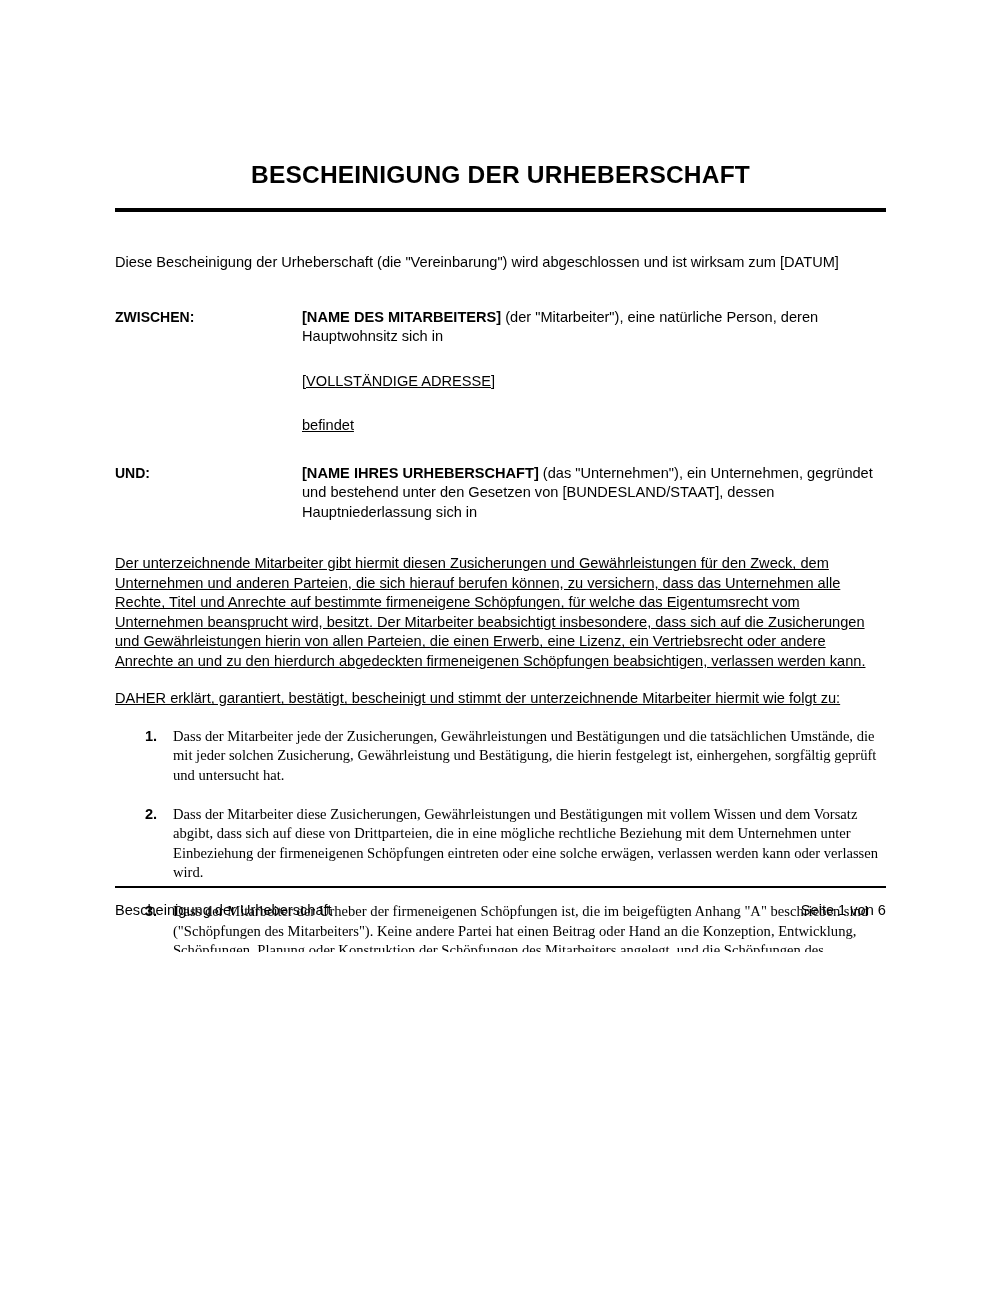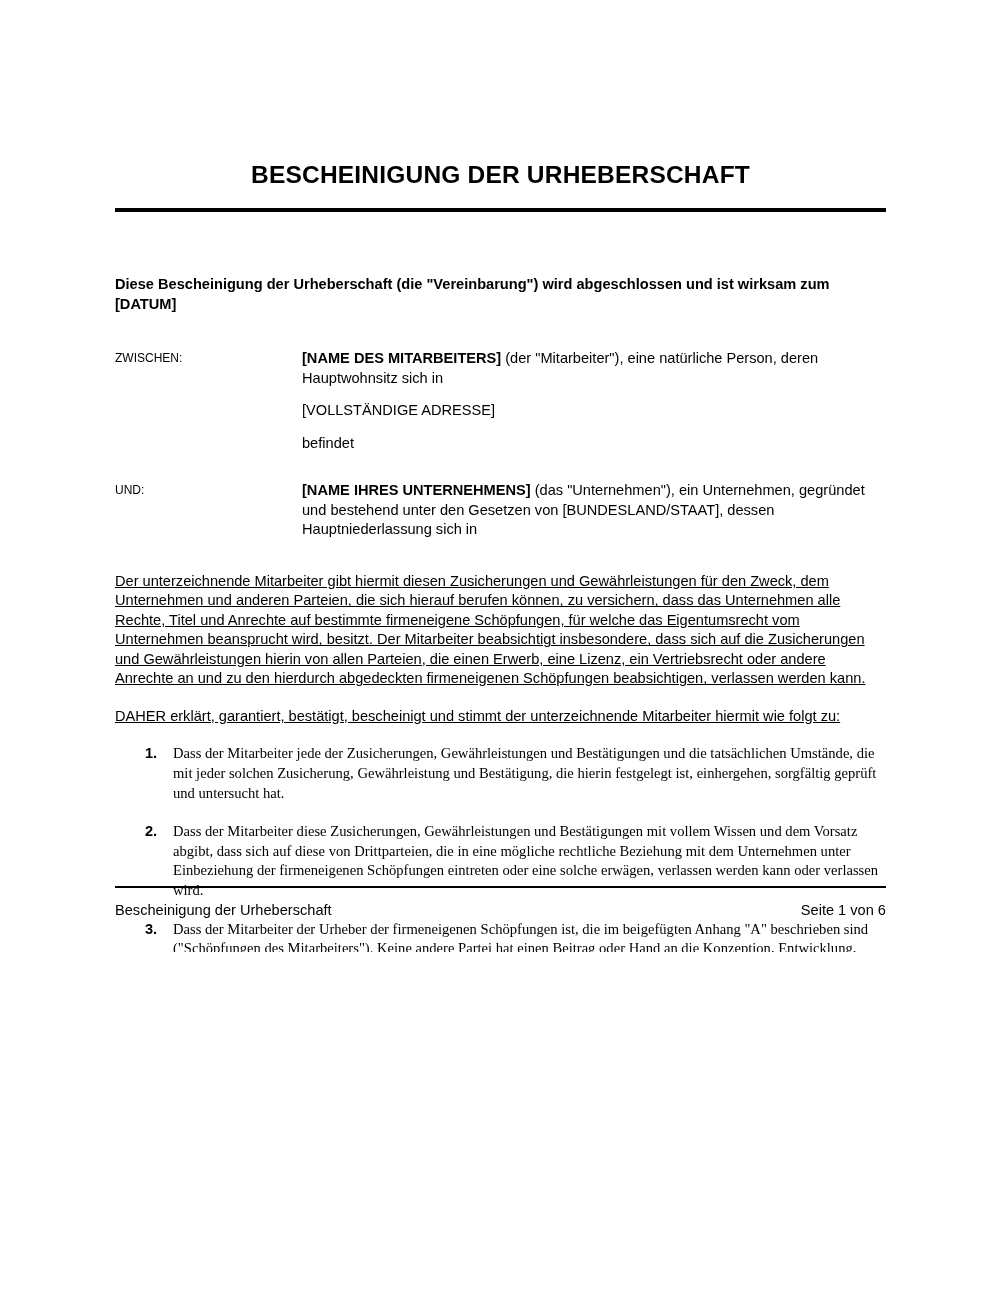--- a/index.html
+++ b/index.html
@@ -49,54 +49,54 @@
 
   
   .para {
     font-size: 14.6px;
     line-height: 19.5px;
     margin: 0;
     text-align: left;
     color: #000000;
   }
   .intro {
-    margin-top: 63px;
-    font-weight: bold;
+    margin-top: 41px;
   }
 
   
   .parties {
     margin-top: 35px;
   }
   .party {
     position: relative;
     min-height: 10px;
   }
   .party + .party {
     margin-top: 28px;
   }
   .party-label {
     position: absolute;
     left: 0;
     top: 0;
-    font-size: 12px;
-    font-weight: normal;
+    font-size: 14px;
+    font-weight: bold;
     line-height: 19.5px;
     white-space: nowrap;
   }
   .party-body {
     margin-left: 187px;
     font-size: 14.6px;
     line-height: 19.5px;
   }
   .party-line {
     margin: 0;
   }
   .party-line.spaced {
-    margin-top: 13px;
+    margin-top: 25px;
+    text-decoration: underline;
   }
   .party-line.spaced-lg {
     margin-top: 23px;
   }
   .strong {
     font-weight: bold;
     text-align: center;
   }
 
   
@@ -180,21 +180,21 @@
         <div class="party-body">
           <p class="party-line"><span class="strong">[NAME DES MITARBEITERS]</span><span> (der "Mitarbeiter"), eine natürliche Person, deren Hauptwohnsitz sich in</span></p>
           <p class="party-line spaced">[VOLLSTÄNDIGE ADRESSE]</p>
           <p class="party-line spaced">befindet</p>
         </div>
       </div>
 
       <div class="party">
         <div class="party-label">UND:</div>
         <div class="party-body">
-          <p class="party-line"><span class="strong">[NAME IHRES UNTERNEHMENS]</span><span> (das "Unternehmen"), ein Unternehmen, gegründet und bestehend unter den Gesetzen von [BUNDESLAND/STAAT], dessen Hauptniederlassung sich in</span></p>
+          <p class="party-line"><span class="strong">[NAME IHRES URHEBERSCHAFT]</span><span> (das "Unternehmen"), ein Unternehmen, gegründet und bestehend unter den Gesetzen von [BUNDESLAND/STAAT], dessen Hauptniederlassung sich in</span></p>
         </div>
       </div>
 
     </div>
 
     <div class="recitals">
       <p class="para">Der unterzeichnende Mitarbeiter gibt hiermit diesen Zusicherungen und Gewährleistungen für den Zweck, dem Unternehmen und anderen Parteien, die sich hierauf berufen können, zu versichern, dass das Unternehmen alle Rechte, Titel und Anrechte auf bestimmte firmeneigene Schöpfungen, für welche das Eigentumsrecht vom Unternehmen beansprucht wird, besitzt. Der Mitarbeiter beabsichtigt insbesondere, dass sich auf die Zusicherungen und Gewährleistungen hierin von allen Parteien, die einen Erwerb, eine Lizenz, ein Vertriebsrecht oder andere Anrechte an und zu den hierdurch abgedeckten firmeneigenen Schöpfungen beabsichtigen, verlassen werden kann.</p>
       <p class="para">DAHER erklärt, garantiert, bestätigt, bescheinigt und stimmt der unterzeichnende Mitarbeiter hiermit wie folgt zu:</p>
     </div>
 

